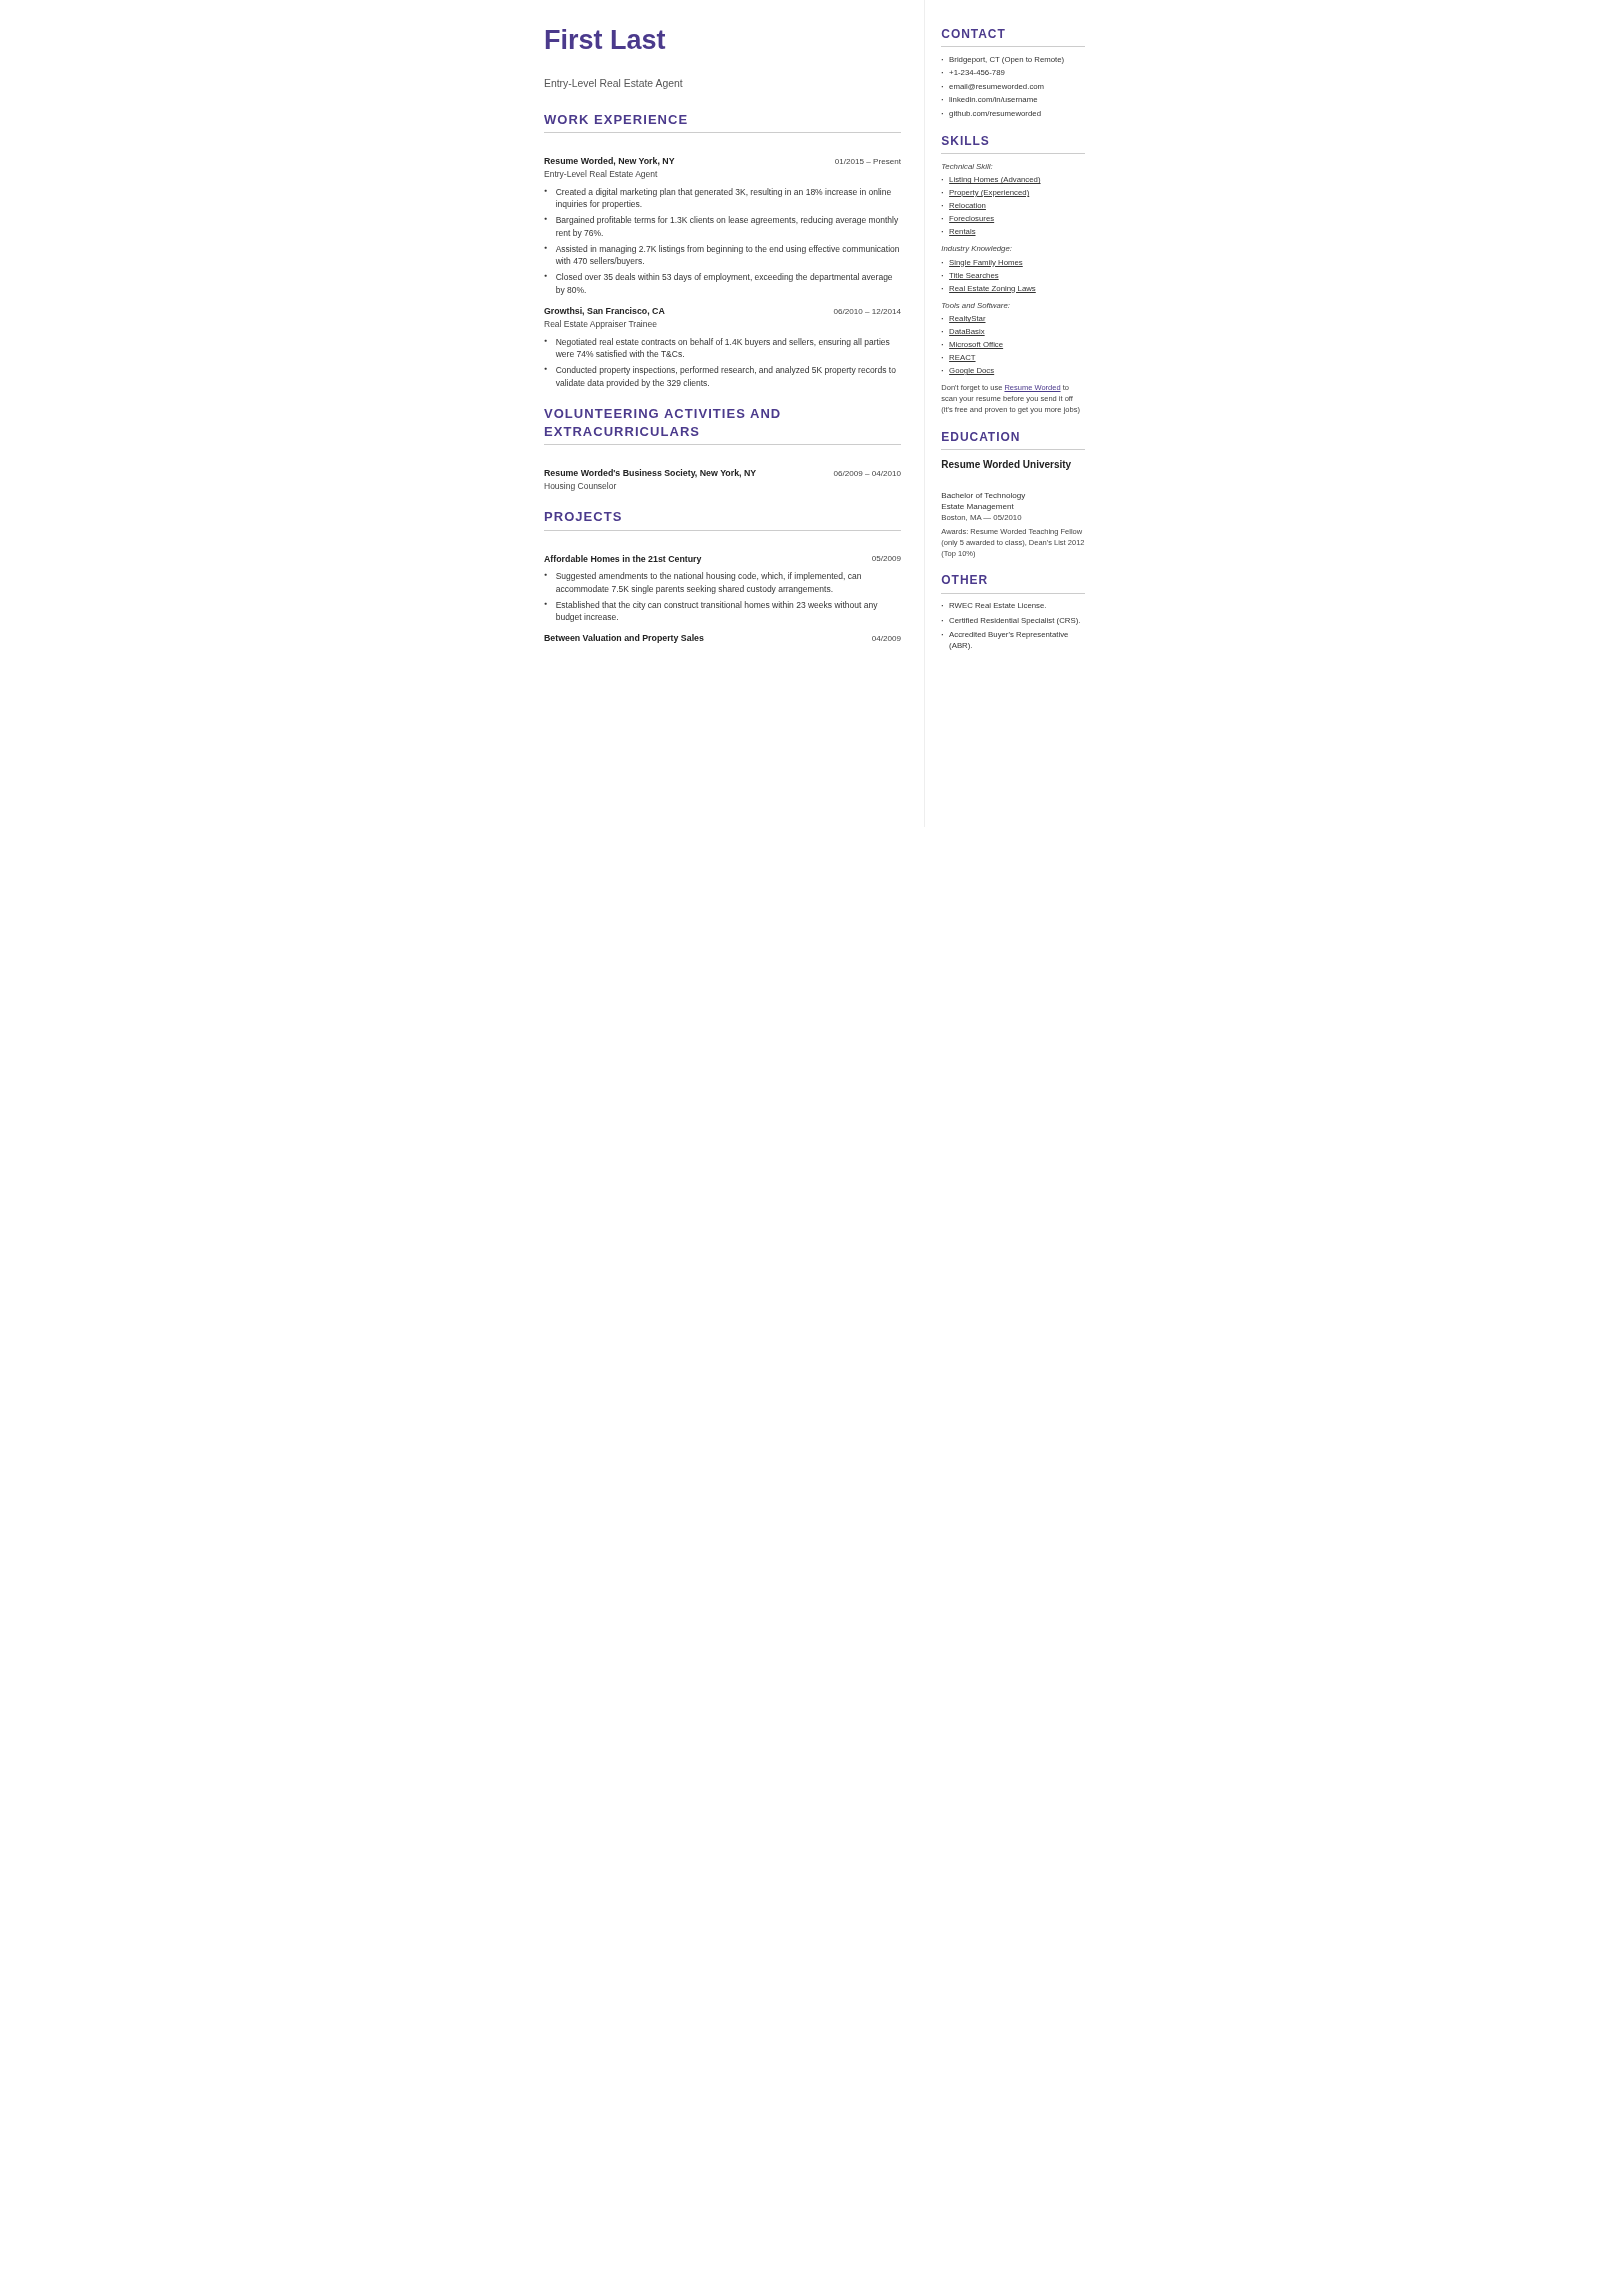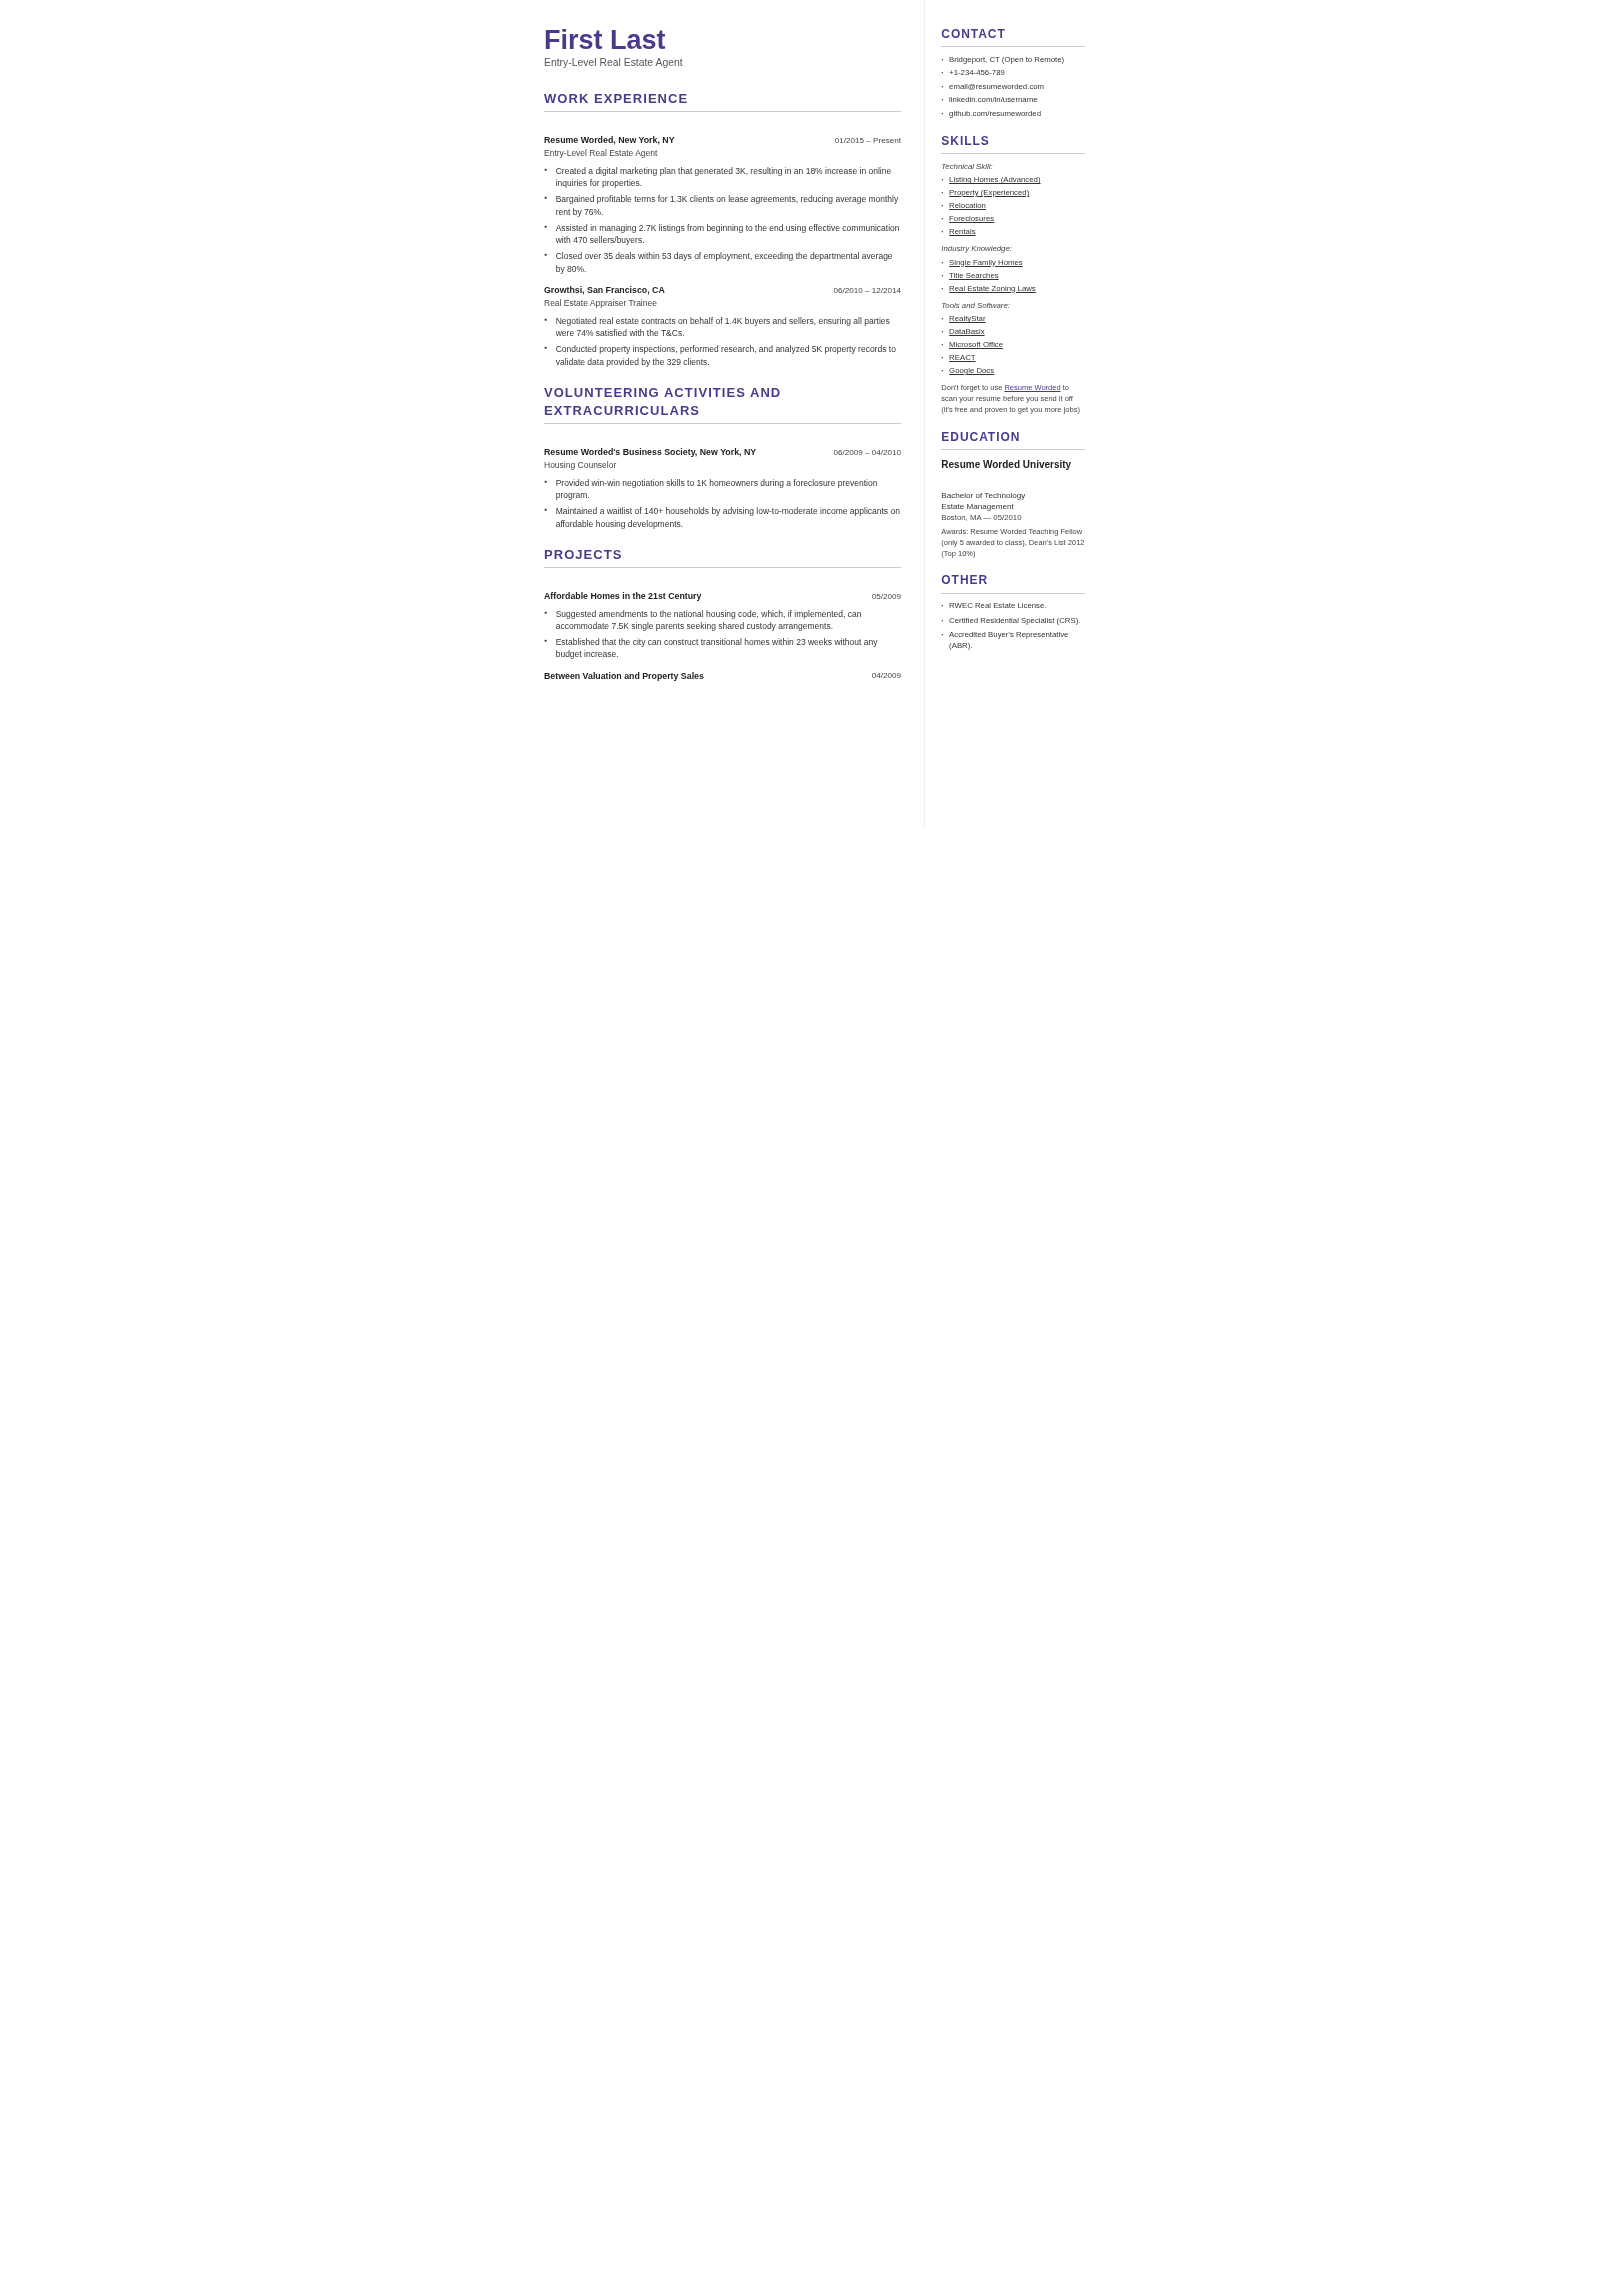--- a/index.html
+++ b/index.html
@@ -21,21 +21,21 @@
     .left-col {
       flex: 1;
       padding: 26px 23px 26px 29px;
       border-right: 0.7px solid #eee;
     }
     .name {
       font-size: 27px;
       font-weight: 900;
       color: #4b3a8c;
       line-height: 1.1;
-      margin-bottom: 0;
+      margin-bottom: 21px;
     }
     .title {
       font-size: 10.4px;
       color: #555;
       font-weight: 400;
       margin-bottom: 19.5px;
     }
     .section-header {
       font-size: 13px;
       font-weight: 700;
@@ -264,24 +264,20 @@
     </div>
 
     <div class="section-header">VOLUNTEERING ACTIVITIES AND EXTRACURRICULARS</div>
 
     <div>
       <div class="job-title-row">
         <span class="company-name">Resume Worded's Business Society, New York, NY</span>
         <span class="job-dates">06/2009 – 04/2010</span>
       </div>
       <div class="job-role">Housing Counselor</div>
-      <ul class="bullet-list">
-        <li>Provided win-win negotiation skills to 1K homeowners during a foreclosure prevention program.</li>
-        <li>Maintained a waitlist of 140+ households by advising low-to-moderate income applicants on affordable housing developments.</li>
-      </ul>
     </div>
 
     <div class="section-header">PROJECTS</div>
 
     <div>
       <div class="project-title-row">
         <span class="project-name">Affordable Homes in the 21st Century</span>
         <span class="project-date">05/2009</span>
       </div>
       <ul class="bullet-list">

